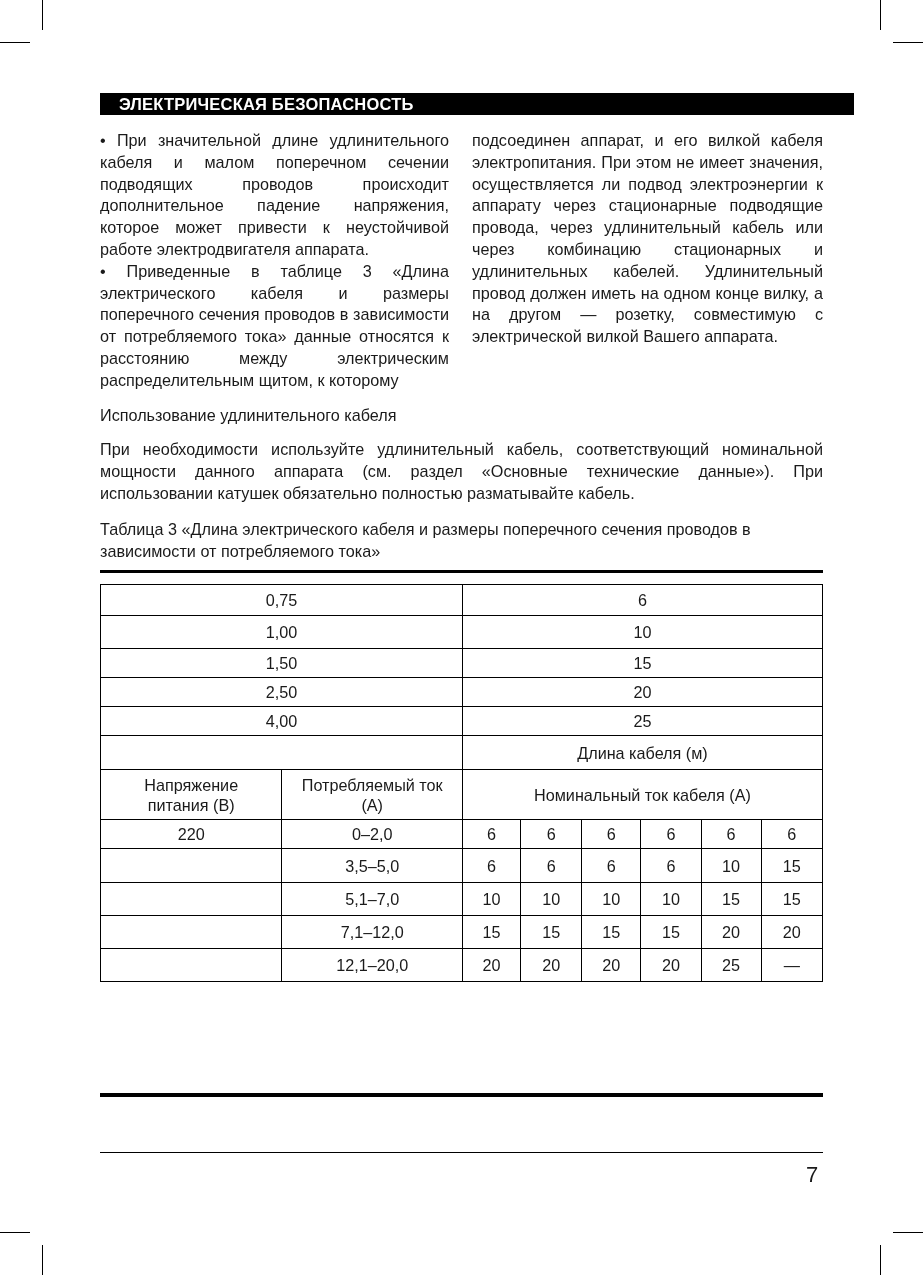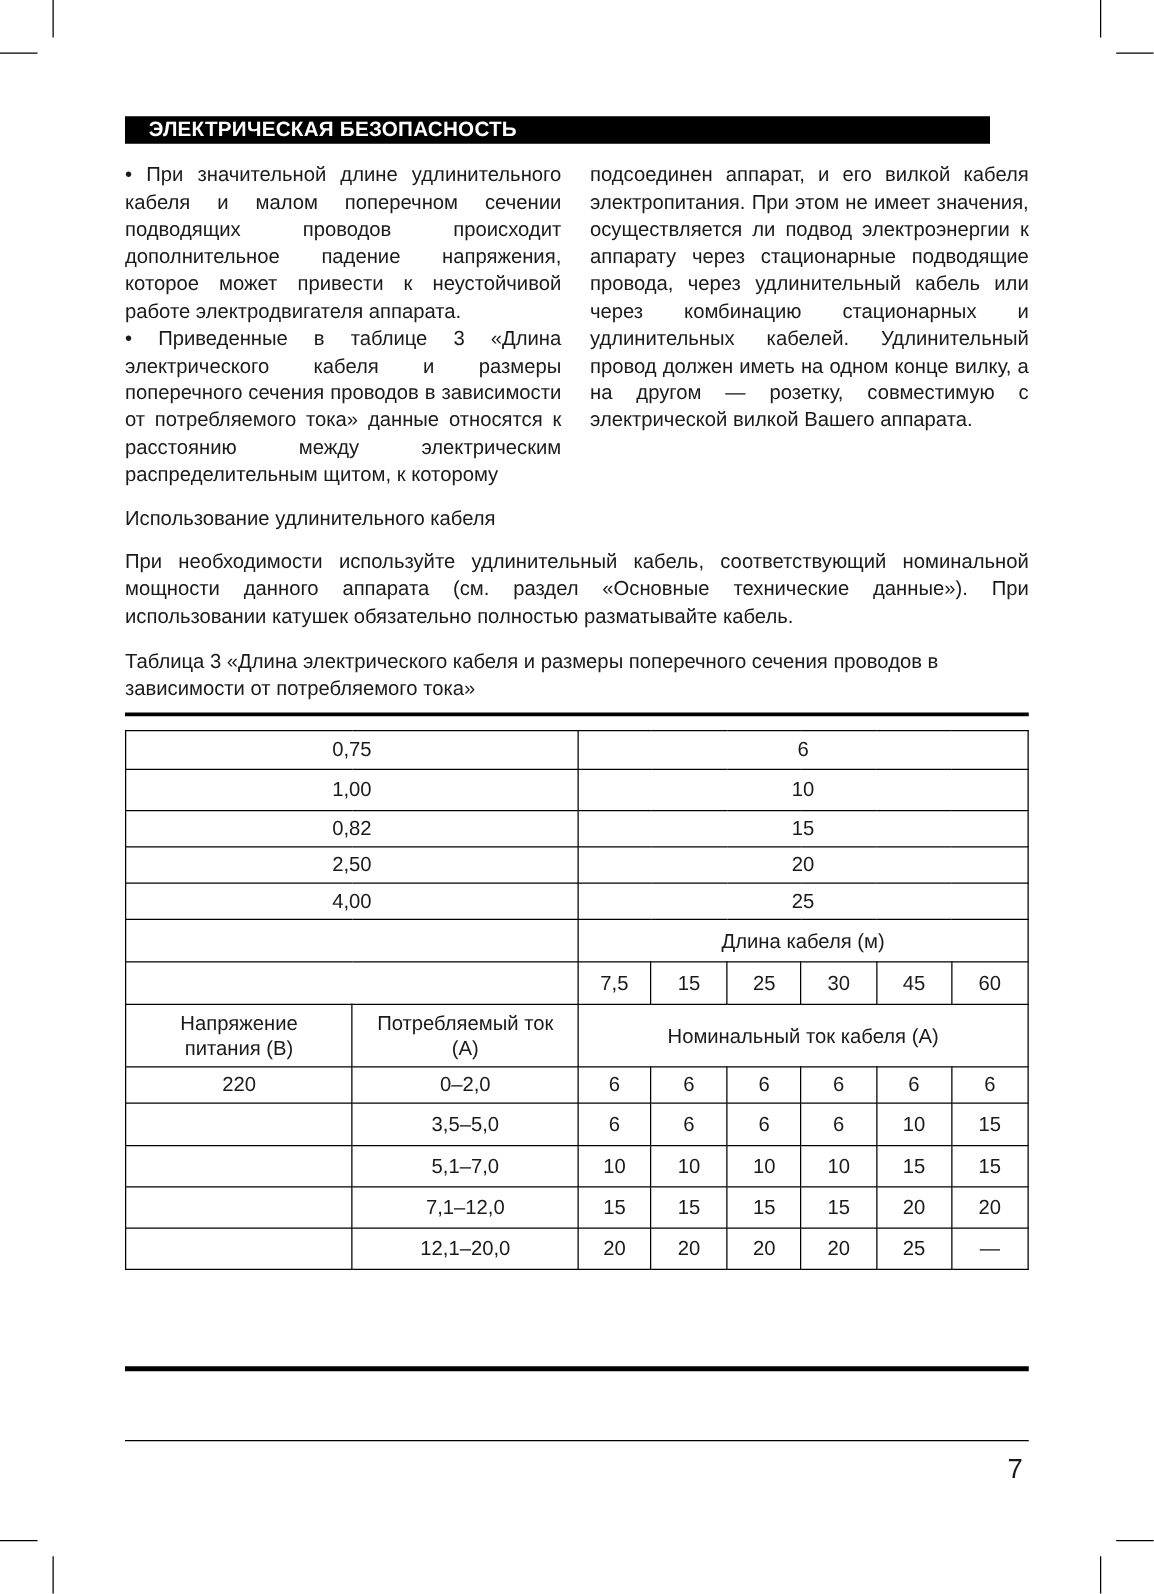--- a/index.html
+++ b/index.html
@@ -1,19 +1,19 @@
 <!DOCTYPE html>
 <html><head>
 <meta charset="utf-8">
 <style>
   html, body { margin: 0; padding: 0; background: #ffffff; }
   body { width: 923px; height: 1275px; position: relative; overflow: hidden;
          font-family: "Liberation Sans", sans-serif; color: #1a1a1a; }
   .crop { position: absolute; background: #000; }
-  .header-bar { position: absolute; left: 100px; top: 93px; width: 692px; height: 22px;
+  .header-bar { position: absolute; left: 100px; top: 93px; width: 754px; height: 22px;
                 background: #000; color: #fff; font-weight: bold; font-size: 16.5px;
                 line-height: 22px; padding-left: 19px; box-sizing: border-box; letter-spacing: 0.2px; }
   .col { position: absolute; top: 130px; font-size: 16.2px; line-height: 21.8px; text-align: justify; }
   .col p { margin: 0; }
   .col-left { left: 100px; width: 349px; }
   .col-right { left: 472px; width: 351px; }
   .subheading { position: absolute; left: 100px; top: 406px; font-size: 16.2px; font-weight: normal; }
   .para { position: absolute; left: 100px; width: 723px; font-size: 16.2px; line-height: 22px; text-align: justify; }
   .rule-thick { position: absolute; left: 100px; width: 723px; height: 3px; background: #000; }
   table.spec { position: absolute; left: 100px; top: 584px; width: 723px; border-collapse: collapse;
@@ -64,43 +64,34 @@
   <tbody>
   <tr style="height:31px">
     <td colspan="2">0,75</td>
     <td colspan="6">6</td>
   </tr>
   <tr style="height:33px">
     <td colspan="2">1,00</td>
     <td colspan="6">10</td>
   </tr>
   <tr style="height:29px">
-    <td colspan="2">0,82</td>
+    <td colspan="2">1,50</td>
     <td colspan="6">15</td>
   </tr>
   <tr style="height:29px">
     <td colspan="2">2,50</td>
     <td colspan="6">20</td>
   </tr>
   <tr style="height:29px">
     <td colspan="2">4,00</td>
     <td colspan="6">25</td>
   </tr>
   <tr style="height:34px">
     <td colspan="2"></td>
     <td colspan="6">Длина кабеля (м)</td>
-  </tr>
-  <tr style="height:34px">
-    <td colspan="2"></td>
-    <td>7,5</td>
-    <td>15</td>
-    <td>25</td>
-    <td>30</td>
-    <td>45</td>
-    <td>60</td>
   </tr>
   <tr style="height:50px">
     <td style="padding:0 30px;">Напряжение питания (В)</td>
     <td style="padding:0 12px;">Потребляемый ток (А)</td>
     <td colspan="6" style="padding:0 70px;">Номинальный ток кабеля (А)</td>
   </tr>
   <tr style="height:29px">
     <td>220</td>
     <td>0–2,0</td>
     <td>6</td>

